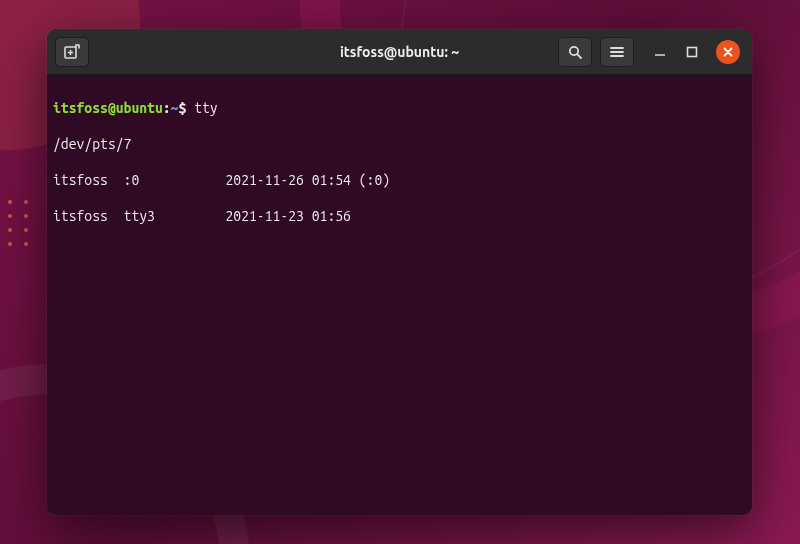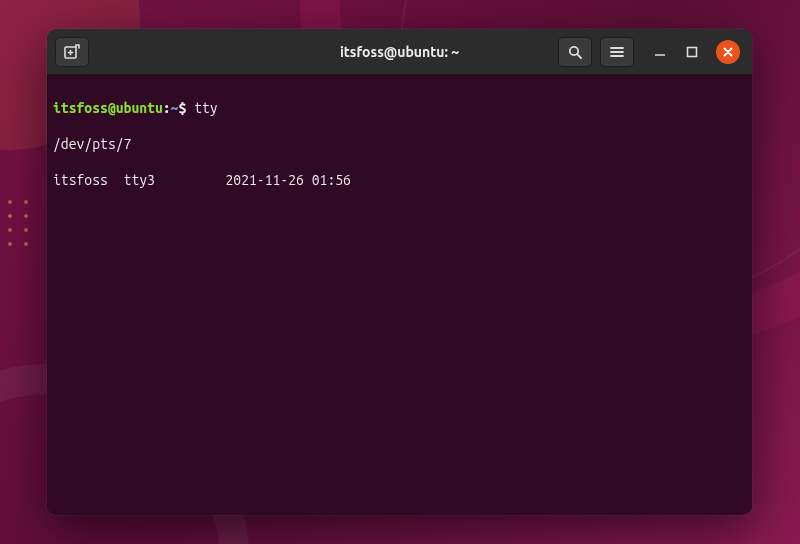--- a/index.html
+++ b/index.html
@@ -202,16 +202,17 @@
             <path d="M2.5 2.5 L9.5 9.5 M9.5 2.5 L2.5 9.5"></path>
           </svg>
         </span>
       </div>
     </div>
   </div>
 
   <div class="terminal-body">
 <span class="line"><span class="prompt-user">itsfoss@ubuntu</span><span class="prompt-sep">:</span><span class="prompt-path">~</span><span class="prompt-sep">$</span><span class="cmd"> </span><span class="cmd">tty</span></span>
 <span class="line output">/dev/pts/7</span>
-<span class="line output">itsfoss  tty3         2021-11-26 01:56</span>
+<span class="line output">itsfoss  :0           2021-11-26 01:54 (:0)</span>
+<span class="line output">itsfoss  tty3         2021-11-23 01:56</span>
   </div>
 
 </div>
 
 </body></html>

